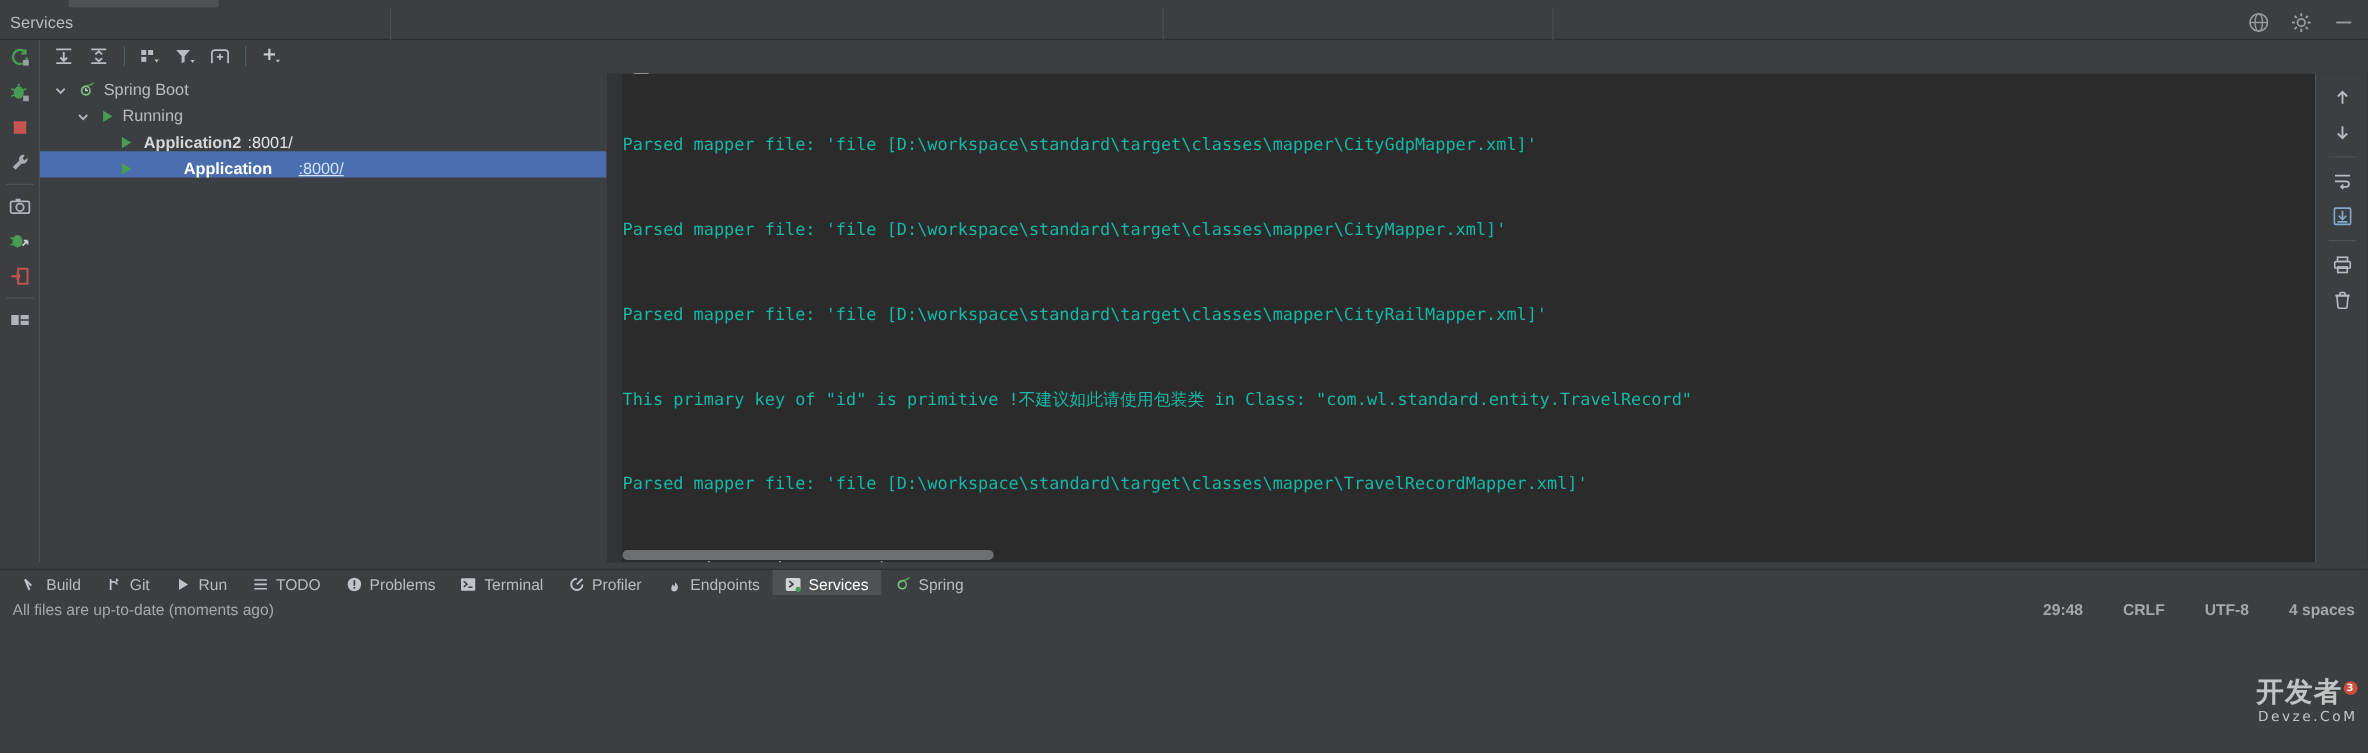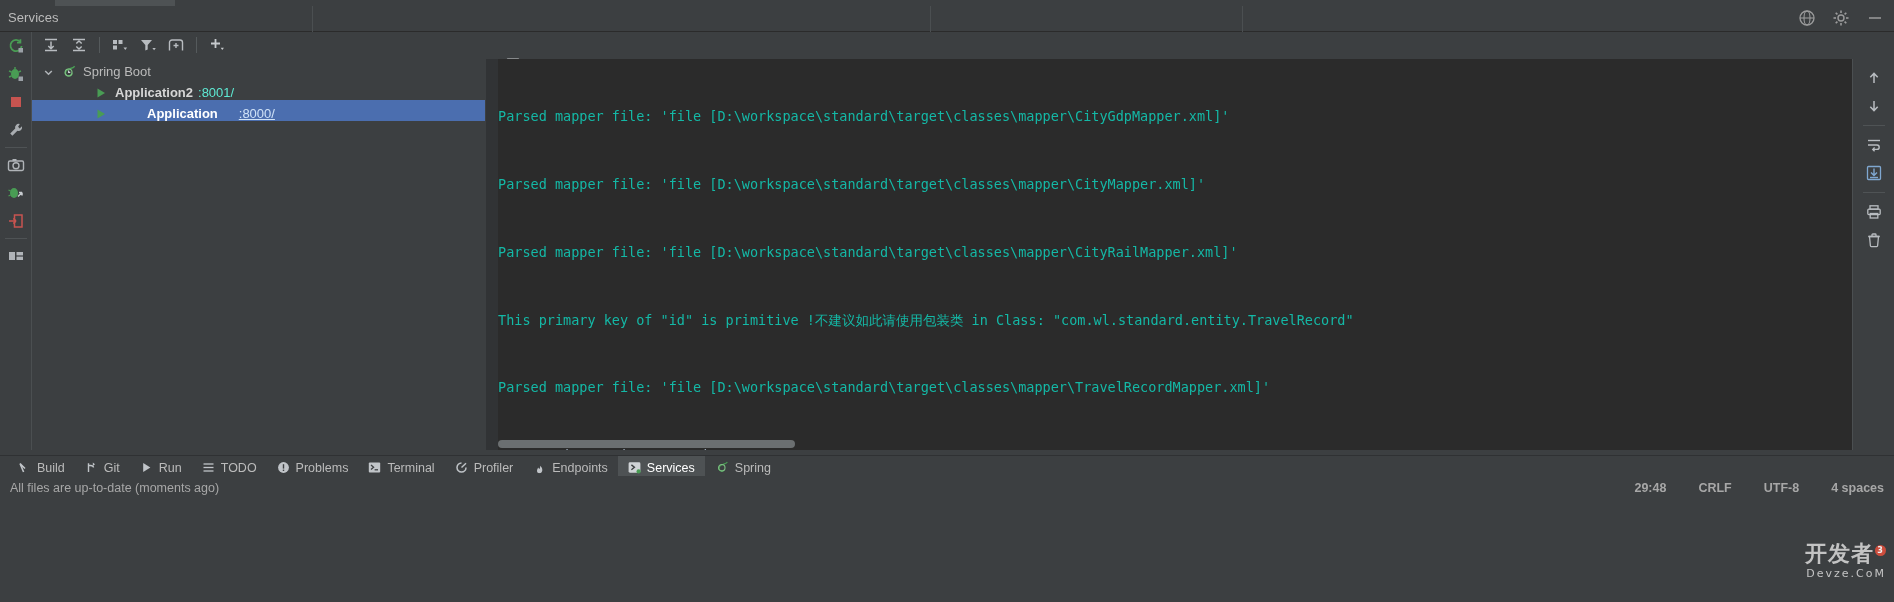--- a/index.html
+++ b/index.html
@@ -81,21 +81,21 @@
   .tree-row {
     position: relative; height: 21px; display: flex; align-items: flex-end;
     white-space: nowrap; cursor: pointer;
   }
   .tree-row.selected { background: #4b6eaf; color: #ffffff; gap: 16px; }
   .chev {
     width: 13px; height: 13px; display: inline-block; flex: 0 0 13px;
   }
   .node-label { font-size: 13px; }
   .node-label.bold { font-weight: bold; color: #d6d6d6; }
-  .port-link { color: #5eead4; margin-left: 5px; }
+  .port-link { color: #e5e5e5; margin-left: 5px; }
   .tree-row.selected .port-link { color: #cfe2f7; text-decoration: underline; }
   .tree-row.selected .node-label.bold { color: #ffffff; }
 
   
   .console-wrap {
     position: absolute; top: 32px; left: 486px; width: 1408px; height: 418px;
     background: #3c3f41;
   }
   .console-tabs {
     position: absolute; top: 0; left: 0; width: 1408px; height: 27px;
@@ -367,20 +367,35 @@
       <svg width="16" height="14" viewBox="0 0 16 14">
           <path d="M13.6 1.1c-.6 1-1.4 1.6-2.6 1.9C8.6 3.6 6.3 4.2 5 6c-1 1.4-.7 3.3.6 4.3 1.5 1.2 3.7.8 4.9-.8.3-.4.5-.9.6-1.4" fill="none" stroke="#499c54" stroke-width="1.4"></path>
           <circle cx="7.6" cy="7.4" r="3.4" fill="none" stroke="#7fbf84" stroke-width="1.2"></circle>
           <path d="M7.6 5.4v2h1.7" stroke="#cfd3d6" stroke-width="1.1" fill="none"></path>
         </svg>
     </span>
     <span style="width:6px"></span>
     <span class="node-label">Spring Boot</span>
   </div>
 
+  <div class="tree-row" style="padding-left:28px;">
+    <span class="chev">
+      <svg width="13" height="13" viewBox="0 0 13 13">
+          <path d="M3.2 5l3.3 3.3L9.8 5" fill="none" stroke="#b0b4b8" stroke-width="1.5"></path>
+        </svg>
+    </span>
+    <span style="width:6px"></span>
+    <span style="display:inline-flex;width:14px;">
+      <svg width="14" height="14" viewBox="0 0 14 14">
+          <path d="M3.5 2.5l7.5 4.5-7.5 4.5z" fill="#499c54"></path>
+        </svg>
+    </span>
+    <span style="width:5px"></span>
+    <span class="node-label">Running</span>
+  </div>
 
   <div class="tree-row" style="padding-left:62px;">
     <span style="display:inline-flex;width:14px;">
       <svg width="14" height="14" viewBox="0 0 14 14">
           <path d="M3.5 2.5l7.5 4.5-7.5 4.5z" fill="#499c54"></path>
         </svg>
     </span>
     <span style="width:7px"></span>
     <span class="node-label bold">Application2</span>
     <span class="port-link">:8001/</span>

